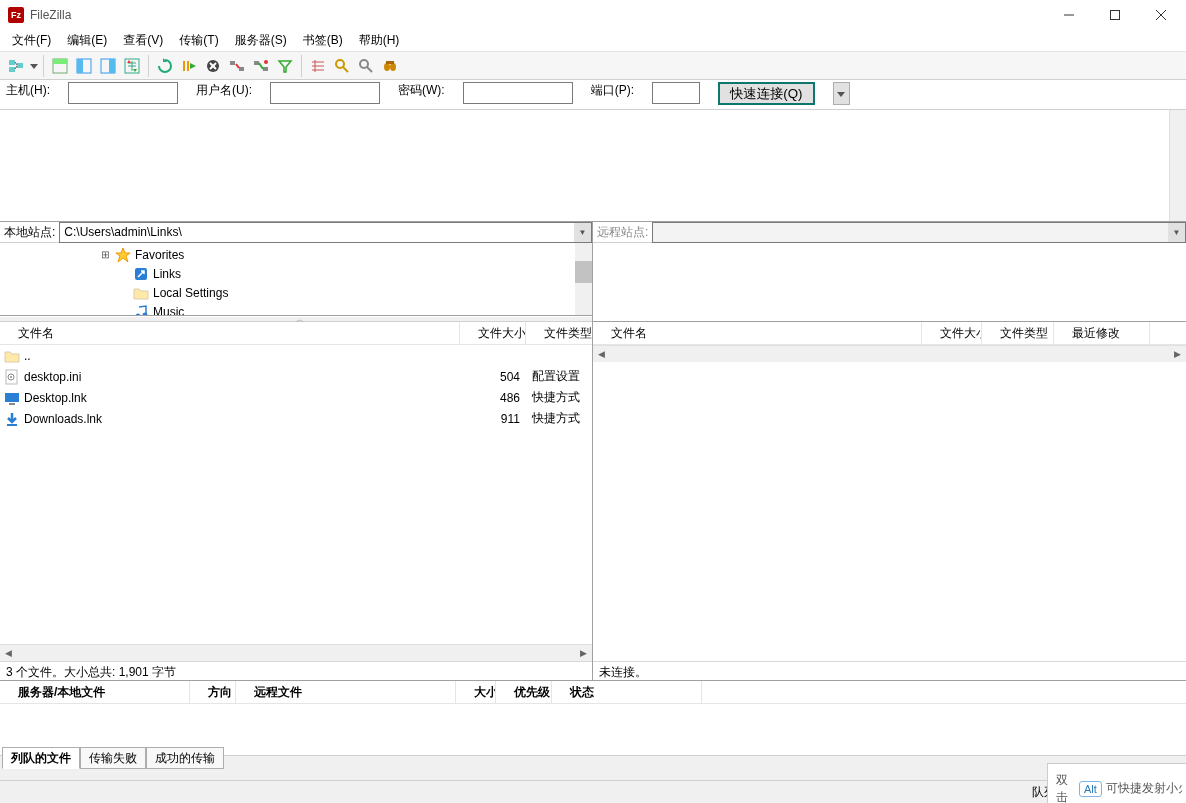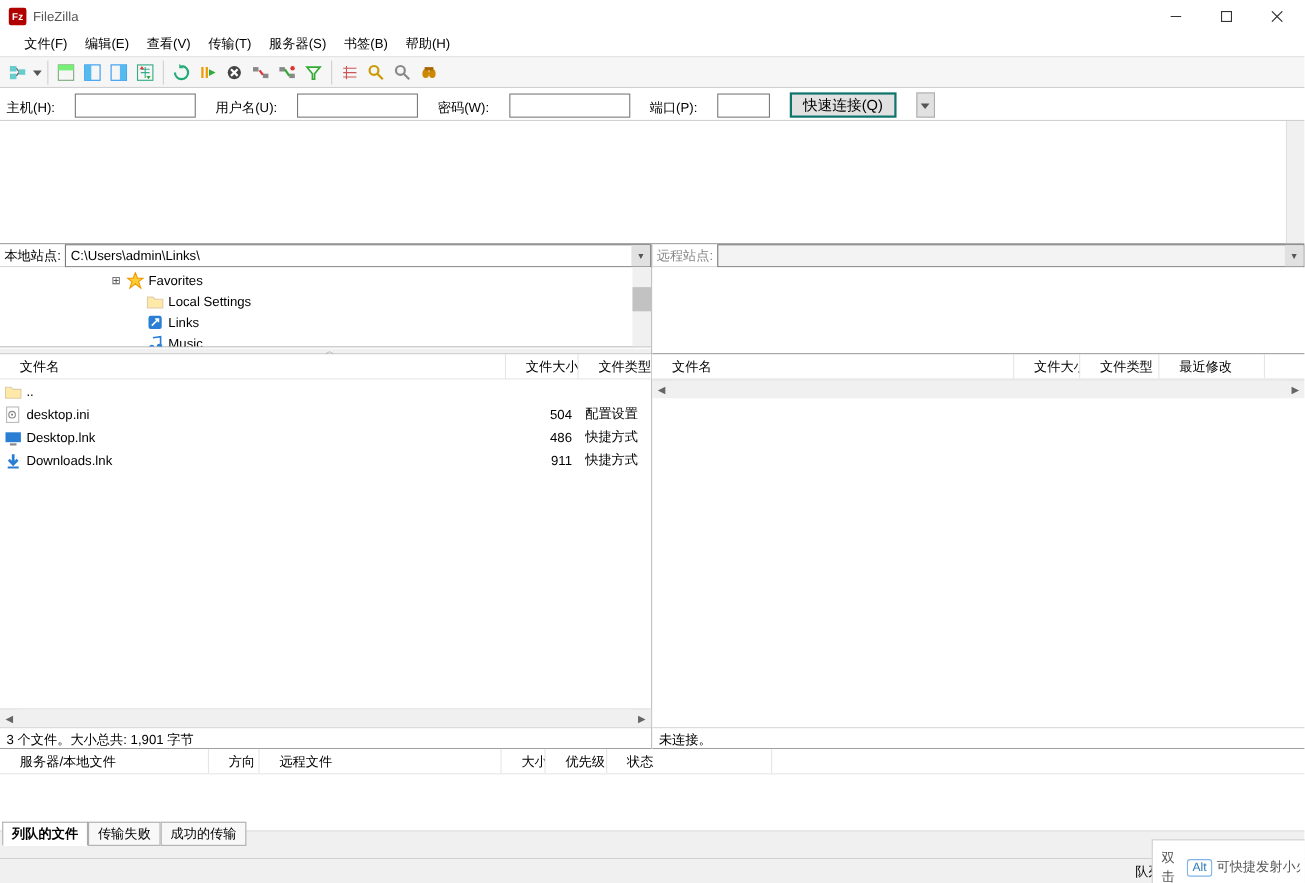--- a/index.html
+++ b/index.html
@@ -2,26 +2,26 @@
 <html><head>
 <meta charset="utf-8">
 <style>
 * { box-sizing: border-box; margin: 0; padding: 0; }
 body { font-family: "Microsoft YaHei", "Segoe UI", Tahoma, sans-serif; font-size: 12px; color: #000; background: #fff; overflow: hidden; width: 1186px; height: 803px; display: flex; flex-direction: column; }
 .titlebar { height: 30px; background: #fff; display: flex; align-items: center; padding: 0 2px 0 8px; }
 .titlebar .app-icon { width: 16px; height: 16px; background: #b00000; color: #fff; font-size: 9px; font-weight: bold; display: inline-flex; align-items: center; justify-content: center; margin-right: 6px; border-radius: 2px; }
 .titlebar .title { color: #555; }
 .win-btns { margin-left: auto; display: flex; }
 .win-btn { width: 46px; height: 30px; display: flex; align-items: center; justify-content: center; color: #333; }
-.menubar { height: 21px; background: #fff; display: flex; gap: 4px; padding: 0 16px; align-items: center; }
+.menubar { height: 21px; background: #fff; display: flex; gap: 4px; padding: 0 6px; align-items: center; }
 .menu-item { padding: 2px 6px; cursor: default; }
 .toolbar { height: 29px; background: #f6f6f6; border-top: 1px solid #e3e3e3; border-bottom: 1px solid #d0d0d0; display: flex; align-items: center; padding: 0 6px; gap: 2px; }
 .tb-btn { width: 22px; height: 22px; display: inline-flex; align-items: center; justify-content: center; border: 1px solid transparent; cursor: default; }
 .tb-sep { width: 1px; height: 22px; background: #d0d0d0; margin: 0 3px; }
-.quickbar { height: 30px; display: flex; align-items: flex-end; padding: 2px 6px; gap: 18px; border-bottom: 1px solid #d0d0d0; }
+.quickbar { height: 30px; display: flex; align-items: flex-start; padding: 2px 6px; gap: 18px; border-bottom: 1px solid #d0d0d0; }
 .quickbar label { white-space: nowrap; }
 .q-input { border: 1px solid #7a7a7a; height: 22px; padding: 0 4px; font-size: 12px; }
 .q-btn { height: 23px; border: 2px solid #0f766e; background: #e1e1e1; padding: 0 10px; cursor: default; }
 .q-drop { height: 23px; width: 17px; border: 1px solid #adadad; background: #e1e1e1; display: inline-flex; align-items: center; justify-content: center; }
 .log { height: 112px; border-bottom: 1px solid #a0a0a0; background: #fff; position: relative; }
 .log .scroll { position: absolute; right: 0; top: 0; bottom: 0; width: 17px; background: #f0f0f0; border-left: 1px solid #e0e0e0; }
 .midsplit { display: flex; flex: 1 1 auto; min-height: 0; }
 .pane { display: flex; flex-direction: column; min-width: 0; }
 .pane.left { width: 593px; border-right: 1px solid #a0a0a0; }
 .pane.right { flex: 1; }
@@ -48,21 +48,21 @@
 .col { padding: 3px 18px; border-right: 1px solid #e5e5e5; white-space: nowrap; overflow: hidden; }
 .col:last-child { border-right: none; }
 .list-body { flex: 1; overflow: auto; position: relative; }
 .list .empty-msg { position: absolute; top: 40px; left: 0; right: 0; text-align: center; color: #000; }
 .file-row { height: 21px; display: flex; align-items: center; }
 .file-row .fname { display: flex; align-items: center; gap: 4px; padding-left: 4px; }
 .hscroll { height: 17px; background: #f0f0f0; display: flex; border-top: 1px solid #e0e0e0;}
 .hscroll .track { flex: 1; background: #f0f0f0; }
 .hscroll .arr { width: 17px; display: flex; align-items: center; justify-content: center; color: #666; font-size: 9px; }
 .statusline { height: 20px; padding: 2px 6px; border-top: 1px solid #d8d8d8; border-bottom: 1px solid #a0a0a0; background: #fff; }
-.queue { height: 75px; border-bottom: 1px solid #d0d0d0; background: #fff; }
+.queue { height: 75px; border-bottom: 1px solid #d0d0d0; background: #fff; font-weight: bold; }
 .queue-head { height: 23px; display: flex; border-bottom: 1px solid #e5e5e5; }
 .tabs { height: 24px; background: #f0f0f0; display: flex; align-items: flex-end; padding: 12px 2px; border-bottom: 1px solid #d0d0d0;}
 .tab { height: 22px; border: 1px solid #adadad; padding: 2px 8px; margin-right: 0px; background: #f8f8f8; position: relative; top: 1px; font-size: 12px; display: flex; align-items: center;}
 .tab.active { background: #fff; font-weight: bold; border-bottom-color: #fff; }
 .statusbar { height: 22px; background: #f0f0f0; display: flex; justify-content: flex-end; align-items: center; padding-right: 130px; font-size: 12px; }
 .tip { position: absolute; right: 0; bottom: 0; height: 40px; width: 139px; background: #fff; border: 1px solid #ccc; border-right: none; border-bottom: none; padding: 10px 4px 0 8px; font-size: 12px; color: #555; display: flex; gap: 4px; align-items: center;}
 .key { display: inline-block; border: 1px solid #7eb4ea; color: #2a7ab9; padding: 1px 4px; border-radius: 3px; font-size: 11px; }
 svg { display: block; }
 .right-align { text-align: right; justify-content: flex-end; }
 </style>
@@ -252,34 +252,34 @@
               <svg width="16" height="16">
                 <polygon points="8,1 10,6 15,6 11,9 13,15 8,11 3,15 5,9 1,6 6,6" fill="#fc3" stroke="#e90"></polygon>
               </svg>
             </span>
             <span>Favorites</span>
           </div>
           <div class="tree-row indent">
             <span class="expander">&nbsp;</span>
             <span class="folder-icon">
               <svg width="16" height="16">
-                <path d="M1 4 L6 4 L8 6 L15 6 L15 14 L1 14 Z" fill="#ffe9a8" stroke="#dca"></path>
-              </svg>
-            </span>
-            <span>Local Settings</span>
-          </div>
-          <div class="tree-row indent">
-            <span class="expander">&nbsp;</span>
-            <span class="folder-icon">
-              <svg width="16" height="16">
                 <rect x="2" y="2" width="12" height="12" rx="2" fill="#2a7fd4"></rect>
                 <path d="M5 11 L11 5 M8 5 L11 5 L11 8" stroke="#fff" stroke-width="1.5" fill="none"></path>
               </svg>
             </span>
             <span>Links</span>
+          </div>
+          <div class="tree-row indent">
+            <span class="expander">&nbsp;</span>
+            <span class="folder-icon">
+              <svg width="16" height="16">
+                <path d="M1 4 L6 4 L8 6 L15 6 L15 14 L1 14 Z" fill="#ffe9a8" stroke="#dca"></path>
+              </svg>
+            </span>
+            <span>Local Settings</span>
           </div>
           <div class="tree-row indent">
             <span class="expander">&nbsp;</span>
             <span class="folder-icon">
               <svg width="16" height="16">
                 <path d="M6 3 L13 2 L13 11" stroke="#2a7fd4" stroke-width="1.5" fill="none"></path>
                 <circle cx="5" cy="12" r="2.5" fill="#2a7fd4"></circle>
                 <circle cx="12" cy="11" r="2.5" fill="#2a7fd4"></circle>
               </svg>
             </span>

